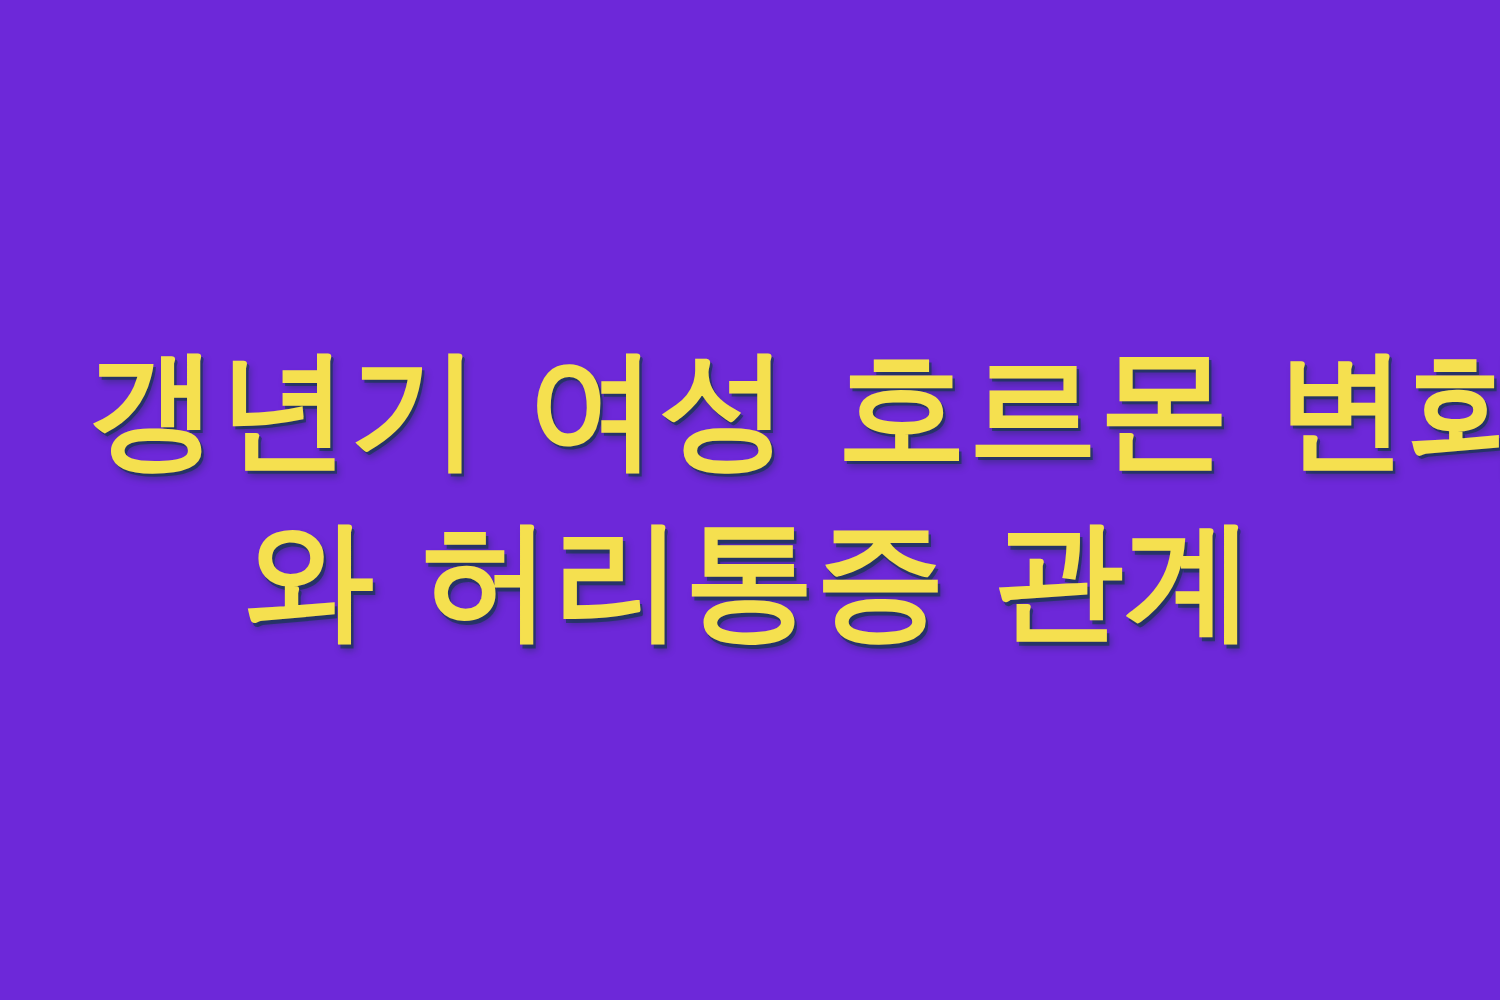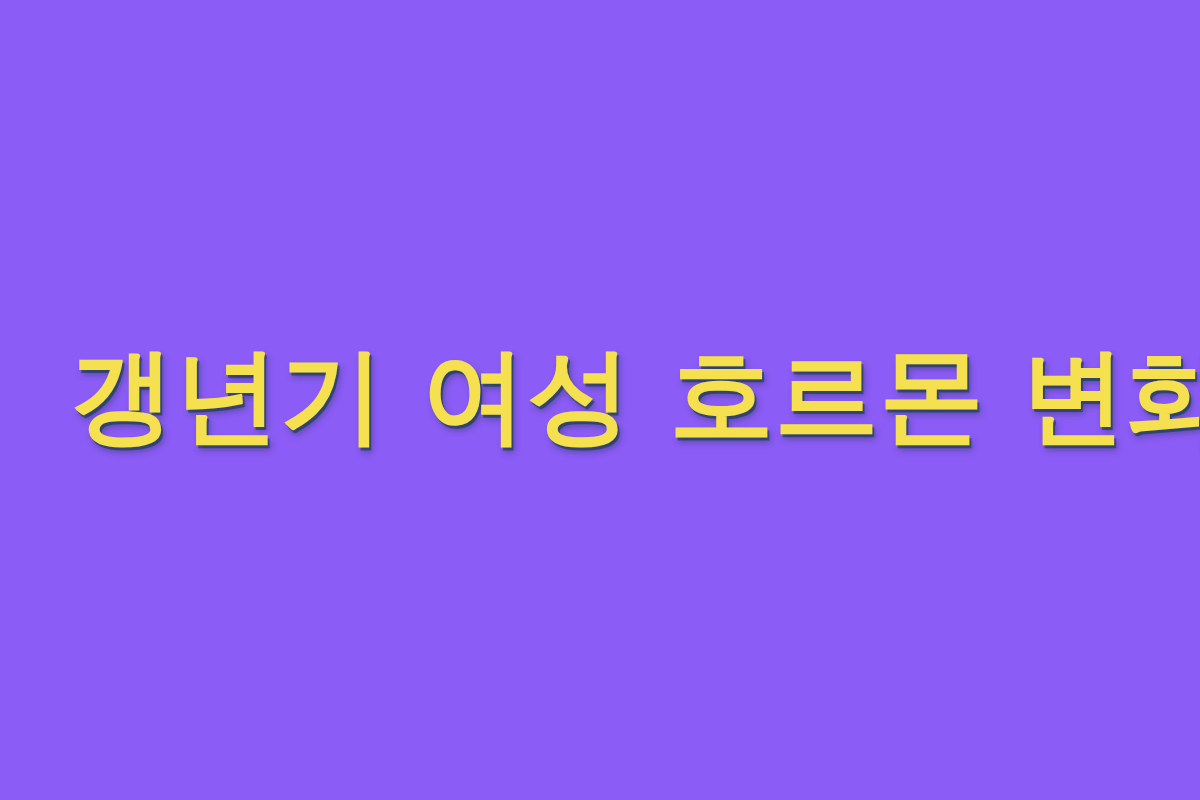--- a/index.html
+++ b/index.html
@@ -15,21 +15,21 @@
   }
 
   .banner {
     position: relative;
     width: 1200px;
     height: 800px;
     box-sizing: border-box;
     display: flex;
     align-items: center;
     justify-content: center;
-    background-color: #8b5cf6;
+    background-color: #6d28d9;
   }
 
   .title-block {
     width: 1060px;
     text-align: center;
     
     margin-top: -10px;
   }
 
   .title-line {
@@ -51,16 +51,17 @@
 </style>
 </head>
 <body>
 
 <div class="banner">
 
   <div class="title-block">
 
     <span class="title-line line-1">갱년기 여성 호르몬 변화</span>
 
+    <span class="title-line line-2">와 허리통증 관계</span>
 
   </div>
 
 </div>
 
 </body></html>

